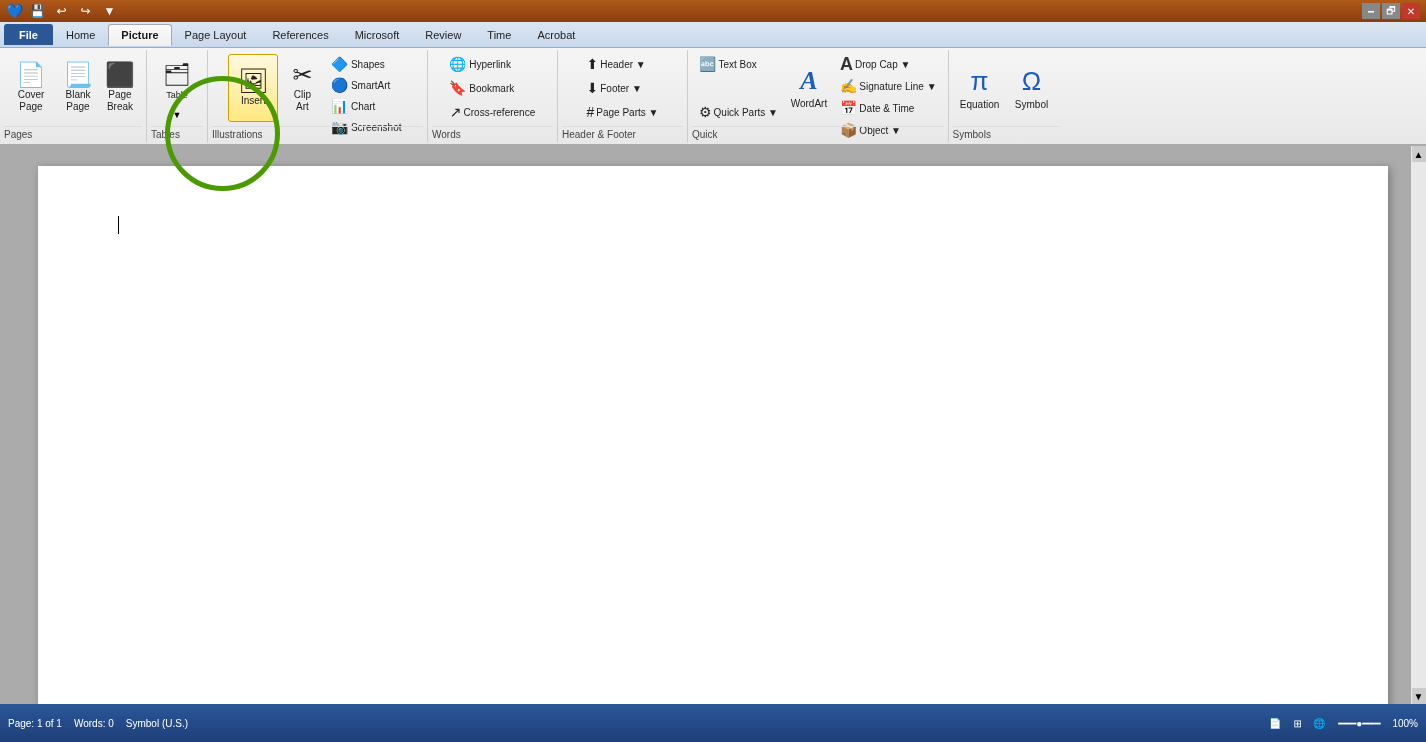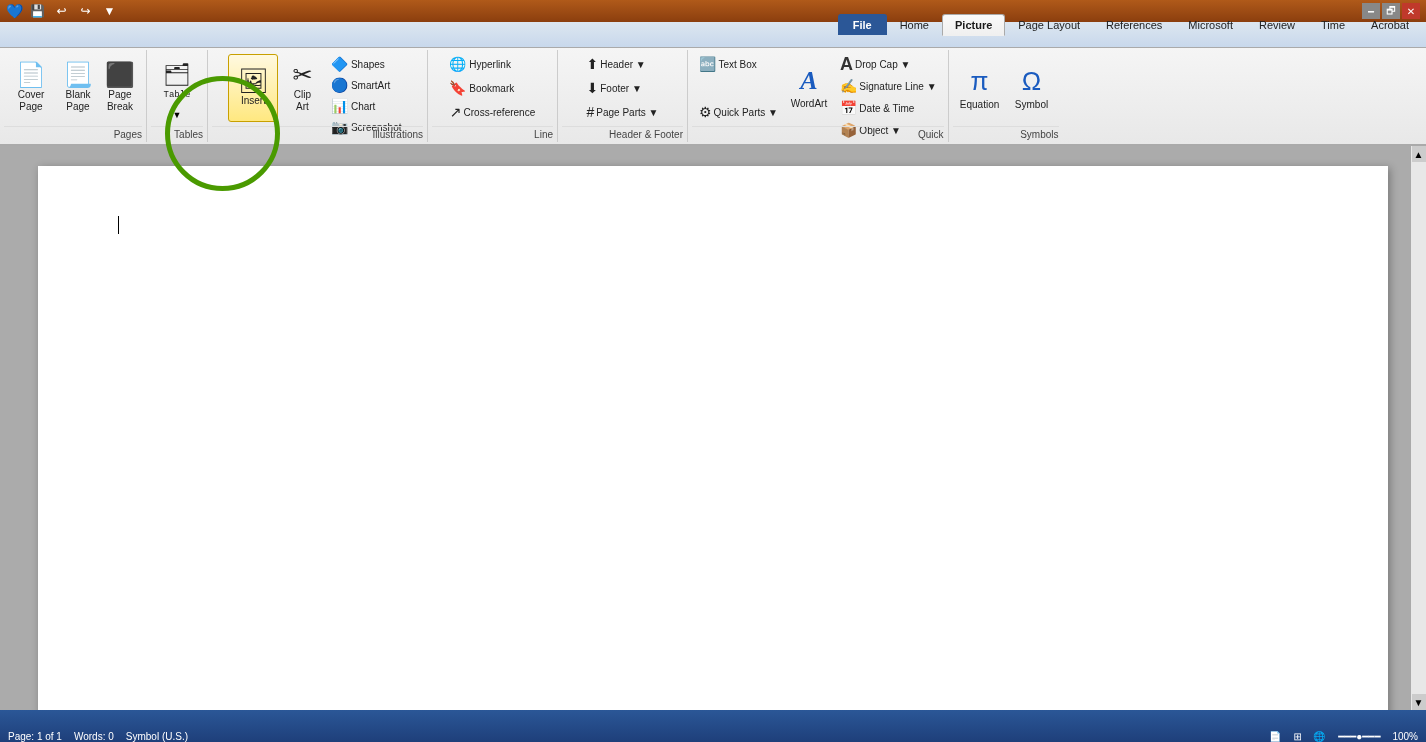--- a/index.html
+++ b/index.html
@@ -30,24 +30,23 @@
       width: 20px; height: 18px; background: transparent; border: none;
       color: white; font-size: 12px; cursor: pointer; display: flex;
       align-items: center; justify-content: center; border-radius: 2px;
     }
 
     
     .ribbon-tabs {
       background: linear-gradient(to bottom, #dce6f0, #c8d8ec);
       display: flex;
       align-items: flex-end;
-      padding: 12px 4px;
+      padding: 2px 4px;
       height: 26px;
       border-bottom: 1px solid #aaa;
-      justify-content: flex-end;
     }
     .ribbon-tab {
       padding: 4px 12px;
       font-size: 11px;
       cursor: pointer;
       border: 1px solid transparent;
       border-bottom: none;
       border-radius: 3px 3px 0 0;
       background: transparent;
       color: #222;
@@ -89,21 +88,21 @@
     .ribbon-group-content {
       display: flex;
       align-items: flex-start;
       flex: 1;
       gap: 2px;
       padding: 2px 2px 0 2px;
     }
     .ribbon-group-label {
       font-size: 10px;
       color: #444;
-      text-align: right;
+      text-align: left;
       padding: 2px 0;
       width: 100%;
       border-top: 1px solid #ddd;
       margin-top: auto;
     }
 
     
     .rb-large {
       display: flex;
       flex-direction: column;
@@ -218,21 +217,21 @@
       border: 1px solid transparent;
       border-radius: 3px 3px 0 0;
       cursor: pointer;
       background: transparent;
       font-size: 10px;
       color: #222;
       padding: 2px;
       gap: 2px;
     }
     .rb-split-top .icon { font-size: 22px; }
-    .rb-split-top .label { font-size: 9px; font-family: Liberation Mono, monospace; }
+    .rb-split-top .label { font-size: 9px; }
     .rb-split-bottom {
       width: 48px;
       height: 14px;
       border: 1px solid transparent;
       border-top: none;
       border-radius: 0 0 3px 3px;
       cursor: pointer;
       background: transparent;
       font-size: 9px;
       display: flex;
@@ -371,21 +370,21 @@
             <button class="rb-small">
               <span class="icon">🔖</span>
               <span>Bookmark</span>
             </button>
             <button class="rb-small">
               <span class="icon">↗</span>
               <span>Cross-reference</span>
             </button>
           </div>
         </div>
-        <div class="ribbon-group-label">Line</div>
+        <div class="ribbon-group-label">Words</div>
       </div>
 
       <div class="ribbon-group" style="min-width:130px;">
         <div class="ribbon-group-content">
           <div class="rb-col" style="height:68px; justify-content:space-between;">
             <button class="rb-small">
               <span class="icon">⬆</span>
               <span>Header ▼</span>
             </button>
             <button class="rb-small">
@@ -463,21 +462,21 @@
       <span class="cursor-line"></span>
     </div>
 
     <div style="position:absolute; right:0; top:0; width:16px; height:100%; background:#e8e8e8; border-left:1px solid #aaa; display:flex; flex-direction:column; align-items:center;">
       <div style="width:14px; height:16px; background:#ccc; display:flex; align-items:center; justify-content:center; cursor:pointer; font-size:10px;">▲</div>
       <div style="flex:1; width:14px;"></div>
       <div style="width:14px; height:16px; background:#ccc; display:flex; align-items:center; justify-content:center; cursor:pointer; font-size:10px;">▼</div>
     </div>
   </div>
 
-  <div style="height:32px; background:linear-gradient(to bottom, #2b5797, #1e3f7a); display:flex; align-items:flex-end; padding:0 8px; gap:12px; color:white; font-size:10px;">
+  <div style="height:38px; background:linear-gradient(to bottom, #2b5797, #1e3f7a); display:flex; align-items:center; padding:0 8px; gap:12px; color:white; font-size:10px;">
     <span>Page: 1 of 1</span>
     <span>Words: 0</span>
     <span>Symbol (U.S.)</span>
     <div style="flex:1;"></div>
     <span style="cursor:pointer;">📄</span>
     <span style="cursor:pointer;">⊞</span>
     <span style="cursor:pointer;">🌐</span>
     <span>━━━●━━━</span>
     <span>100%</span>
   </div>

